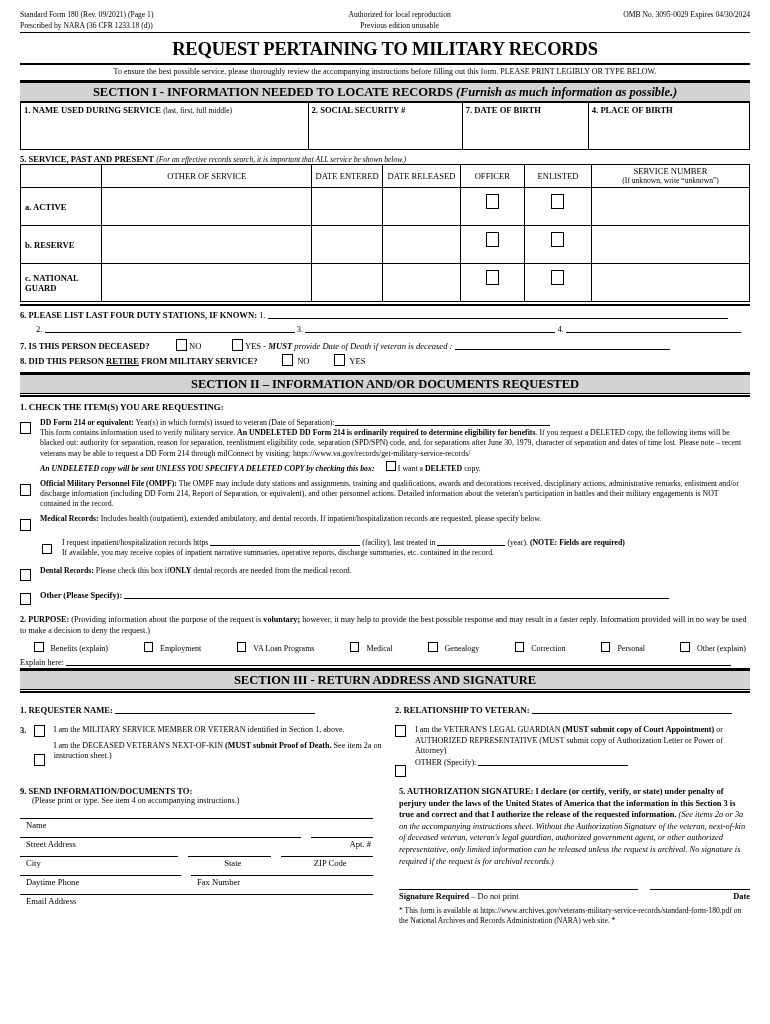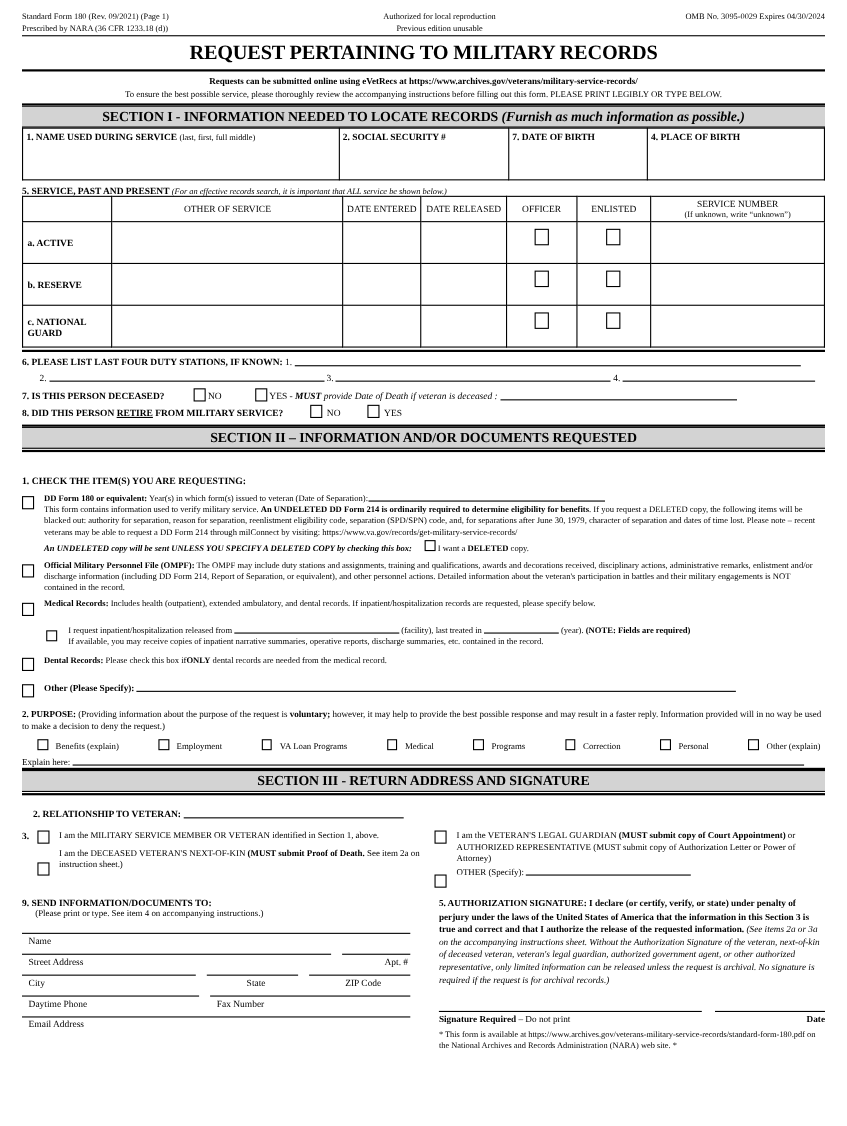--- a/index.html
+++ b/index.html
@@ -65,21 +65,20 @@
       <div>Previous edition unusable</div>
     </div>
     <div class="col3">
       <div>OMB No. 3095-0029  Expires 04/30/2024</div>
     </div>
   </div>
 
   <div class="rule-thin"></div>
   <div class="title">REQUEST PERTAINING TO MILITARY RECORDS</div>
   <div class="rule-thick"></div>
-  <div class="subline">Requests can be submitted online using eVetRecs at https://www.archives.gov/veterans/military-service-records/</div>
   <div class="subline2">To ensure the best possible service, please thoroughly review the accompanying instructions before filling out this form.  PLEASE PRINT LEGIBLY OR TYPE BELOW.</div>
 
   <div class="rule-thick" style="margin-bottom:0"></div>
   <div class="sectionbar">
     <span>SECTION I - INFORMATION NEEDED TO LOCATE RECORDS</span>
     <i>(Furnish as much information as possible.)</i>
   </div>
 
   <table class="tbl">
     <tbody>
@@ -202,27 +201,27 @@
     <span class="ck"></span>
     <span style="font-weight:normal">&nbsp;</span><span style="font-weight:normal">YES</span>
   </div>
 
   <div class="rule-thick" style="margin-top:3px;margin-bottom:0"></div>
   <div class="sectionbar">
     <span>SECTION II – INFORMATION AND/OR DOCUMENTS REQUESTED</span>
   </div>
   <div class="rule-thick" style="margin-top:1px"></div>
 
-  <div style="font-size:8.8px;font-weight:bold;margin-top:21px;">1. CHECK THE ITEM(S) YOU ARE REQUESTING:</div>
+  <div style="font-size:8.8px;font-weight:bold;margin-top:5px;">1. CHECK THE ITEM(S) YOU ARE REQUESTING:</div>
 
   <div class="itemblock">
     <div class="cbcol"><span class="ck"></span></div>
     <div class="txtcol para">
       <div>
-        <b>DD Form 180 or equivalent:</b><span> Year(s) in which form(s) issued to veteran (Date of Separation):</span><span class="line" style="width:215px"></span>
+        <b>DD Form 214 or equivalent:</b><span> Year(s) in which form(s) issued to veteran (Date of Separation):</span><span class="line" style="width:215px"></span>
       </div>
       <div>
         <span>This form contains information used to verify military service.</span>
         <b>An UNDELETED DD Form 214 is ordinarily required to determine eligibility for benefits</b><span>.  If you request a DELETED copy, the following items will be blacked out: authority for separation, reason for separation, reenlistment eligibility code, separation   (SPD/SPN) code, and, for separations after June 30, 1979, character of separation and dates of time lost. Please note – recent veterans may be able to request a DD Form 214 through milConnect by visiting: https://www.va.gov/records/get-military-service-records/</span>
       </div>
       <div style="margin-top:2px;">
         <b class="ital">An UNDELETED copy will be sent UNLESS YOU SPECIFY A DELETED COPY by checking this box:</b>
         <span style="display:inline-block;width:8px"></span>
         <span class="ck-sm"></span>
         <span>I want a</span>
@@ -243,21 +242,21 @@
     <div class="cbcol"><span class="ck"></span></div>
     <div class="txtcol para">
       <b>Medical Records:</b><span> Includes health (outpatient), extended ambulatory, and dental records. If inpatient/hospitalization records are requested, please specify below.</span>
     </div>
   </div>
 
   <div class="indent">
     <div class="cbcol"><span class="ck-sm"></span></div>
     <div class="txtcol para">
       <div>
-        <span>I request inpatient/hospitalization released from</span>
+        <span>I request inpatient/hospitalization records https</span>
         <span class="line" style="width:150px"></span>
         <span>(facility), last treated in</span>
         <span class="line" style="width:68px"></span>
         <span>(year).</span>
         <b>(NOTE: Fields are required)</b>
       </div>
       <div>If available, you may receive copies of inpatient narrative summaries, operative reports, discharge summaries, etc. contained in the record.</div>
     </div>
   </div>
 
@@ -278,38 +277,42 @@
 
   <div class="para" style="margin-top:7px;font-size:8.2px;line-height:11px">
     <b>2.  PURPOSE:</b><span> (Providing information about the purpose of the request is </span><b>voluntary;</b><span> however, it may help to provide the best possible response and may   result in a faster reply.  Information provided will in no way be used to make a decision to deny the request.)</span>
   </div>
 
   <div class="purpose-row">
     <span><span class="ck-sm chk-inline"></span><span class="lbl">Benefits (explain)</span></span>
     <span><span class="ck-sm chk-inline"></span><span class="lbl">Employment</span></span>
     <span><span class="ck-sm chk-inline"></span><span class="lbl">VA Loan Programs</span></span>
     <span><span class="ck-sm chk-inline"></span><span class="lbl">Medical</span></span>
-    <span><span class="ck-sm chk-inline"></span><span class="lbl">Programs</span></span>
+    <span><span class="ck-sm chk-inline"></span><span class="lbl">Genealogy</span></span>
     <span><span class="ck-sm chk-inline"></span><span class="lbl">Correction</span></span>
     <span><span class="ck-sm chk-inline"></span><span class="lbl">Personal</span></span>
     <span><span class="ck-sm chk-inline"></span><span class="lbl">Other (explain)</span></span>
   </div>
 
   <div class="explain">
     <span>Explain here:</span>
     <span class="line" style="width:665px"></span>
   </div>
 
   <div class="rule-thick" style="margin-top:1px;margin-bottom:0"></div>
   <div class="sectionbar">
     <span>SECTION III - RETURN ADDRESS AND SIGNATURE</span>
   </div>
   <div class="rule-thick" style="margin-top:1px"></div>
 
   <div class="s3row" style="margin-top:12px">
+    <div class="s3col">
+      <b>1. REQUESTER NAME:</b>
+      <span class="line" style="width:200px"></span>
+    </div>
     <div class="s3col right">
       <b>2. RELATIONSHIP TO VETERAN:</b>
       <span class="line" style="width:200px"></span>
     </div>
   </div>
 
   <div class="s3row" style="margin-top:10px;align-items:flex-start">
     <div class="s3col" style="display:flex">
       <div style="width:16px;font-weight:bold;font-size:8.6px;">3.</div>
       <div style="width:16px;flex:0 0 16px;">

